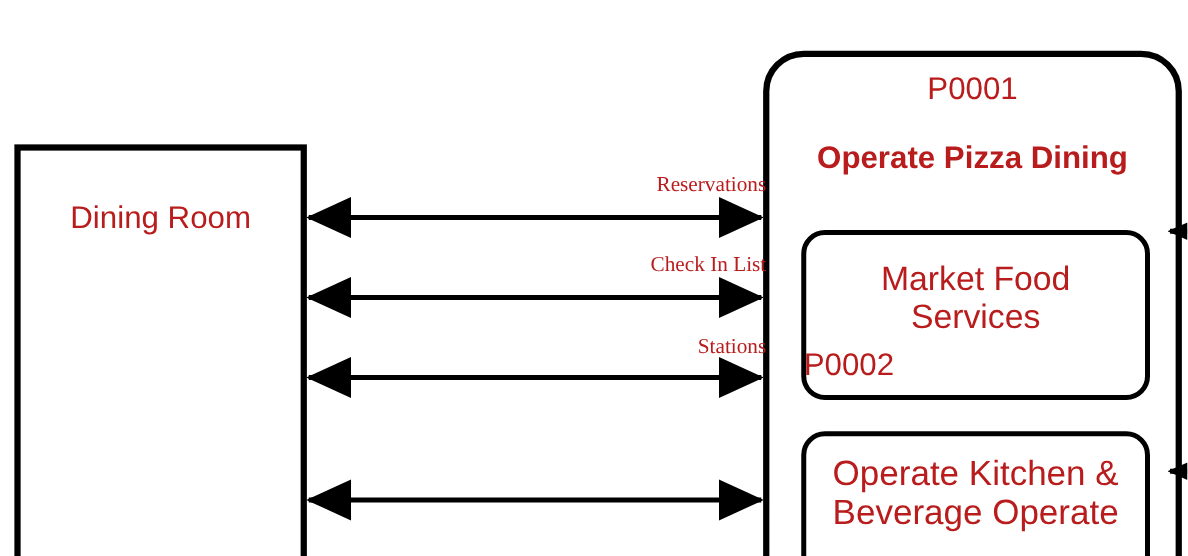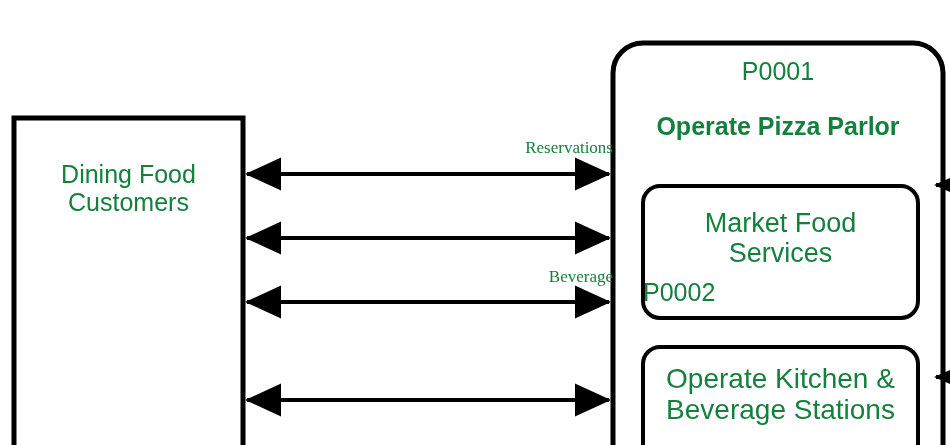--- a/index.html
+++ b/index.html
@@ -20,21 +20,21 @@
   #diagram-svg {
     position: absolute;
     top: 0;
     left: 0;
     width: 950px;
     height: 445px;
     display: block;
   }
   .lbl {
     position: absolute;
-    color: #15803d;
+    color: #b91c1c;
     white-space: nowrap;
     line-height: 1.12;
   }
   
   #entity-label {
     left: 14px;
     width: 229px;
     top: 160px;
     text-align: center;
     font-size: 25px;
@@ -124,34 +124,34 @@
     <line x1="247" y1="302" x2="609" y2="302" stroke="#000000" stroke-width="4" marker-start="url(#arrow-start)" marker-end="url(#arrow-end)"></line>
 
     <line x1="247" y1="400" x2="609" y2="400" stroke="#000000" stroke-width="4" marker-start="url(#arrow-start)" marker-end="url(#arrow-end)"></line>
 
     <line x1="950" y1="185" x2="936" y2="185" stroke="#000000" stroke-width="4" marker-end="url(#arrow-end-sm)"></line>
 
     <line x1="950" y1="377" x2="936" y2="377" stroke="#000000" stroke-width="4" marker-end="url(#arrow-end-sm)"></line>
   </svg>
 
   <div class="lbl" id="entity-label">
-    <div>Dining Food</div>
-    <div>Customers</div>
+    <div>Dining Room</div>
   </div>
 
   <div class="lbl" id="outer-proc-id">P0001</div>
-  <div class="lbl" id="outer-proc-name">Operate Pizza Parlor</div>
+  <div class="lbl" id="outer-proc-name">Operate Pizza Dining</div>
 
   <div class="lbl" id="inner1-name">
     <div>Market Food</div>
     <div>Services</div>
   </div>
   <div class="lbl" id="inner1-id">P0002</div>
 
   <div class="lbl" id="inner2-name">
     <div>Operate Kitchen &amp;</div>
-    <div>Beverage Stations</div>
+    <div>Beverage Operate</div>
   </div>
 
   <div class="lbl flow-label" id="flow-label-0">Reservations</div>
-  <div class="lbl flow-label" id="flow-label-2">Beverage</div>
+  <div class="lbl flow-label" id="flow-label-1">Check In List</div>
+  <div class="lbl flow-label" id="flow-label-2">Stations</div>
 
 </div>
 
 </body></html>

